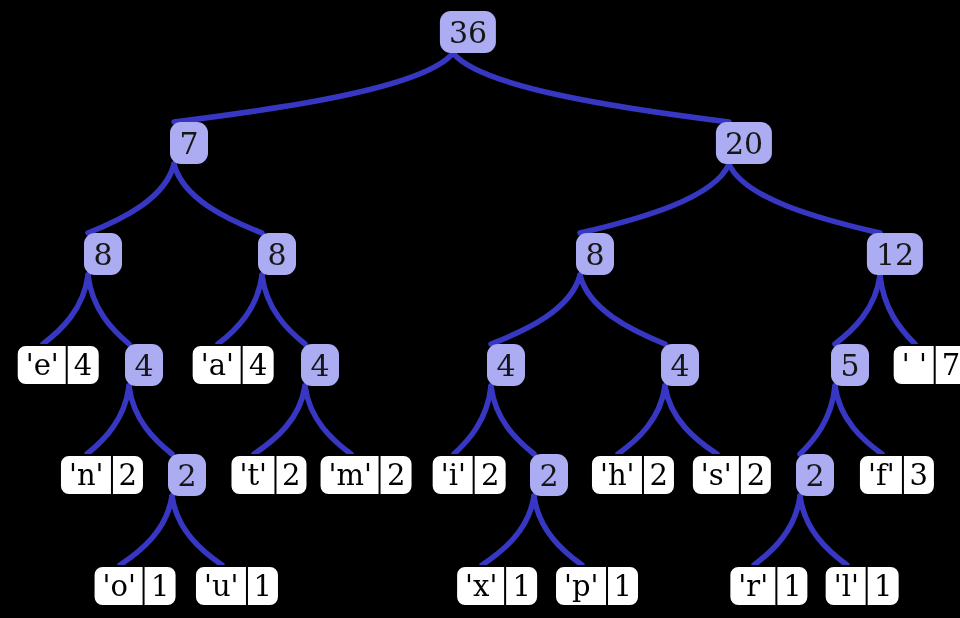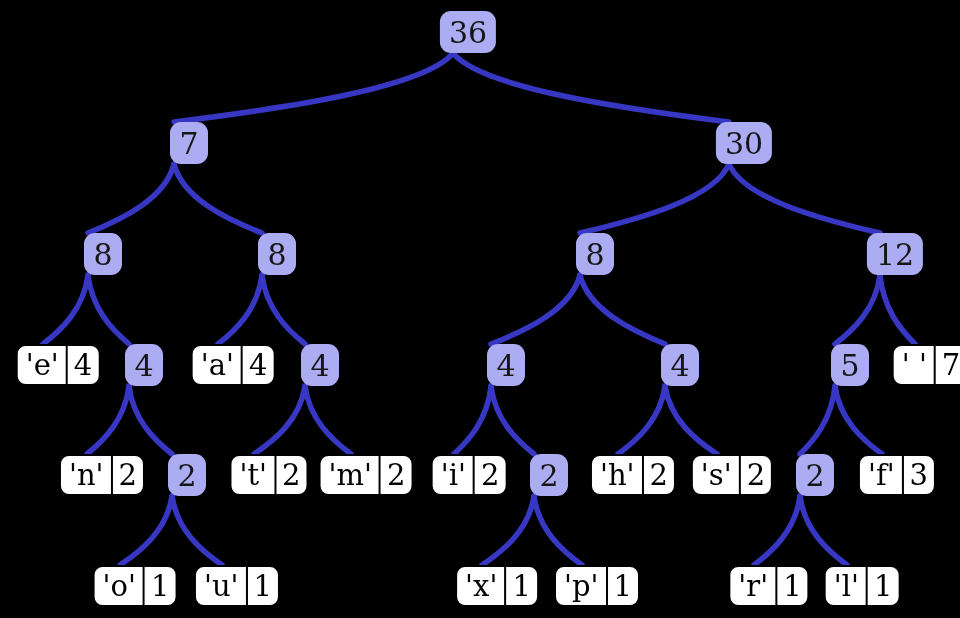--- a/index.html
+++ b/index.html
@@ -106,21 +106,21 @@
       <path d="M 800 496 C 804.7 530.5, 828.2 551.2, 847 565" fill="none" stroke="#3737c3" stroke-width="5.5" stroke-linecap="round"></path>
     </svg>
   <div id="nodes">
       <div class="node internal" style="left: 453px; top: 32px;">
         <span>36</span>
       </div>
       <div class="node internal" style="left: 174px; top: 143px;">
         <span>7</span>
       </div>
       <div class="node internal" style="left: 729px; top: 143px;">
-        <span>30</span>
+        <span>20</span>
       </div>
       <div class="node internal" style="left: 88px; top: 254px;">
         <span>8</span>
       </div>
       <div class="node internal" style="left: 262px; top: 254px;">
         <span>8</span>
       </div>
       <div class="node internal" style="left: 580px; top: 254px;">
         <span>8</span>
       </div>

